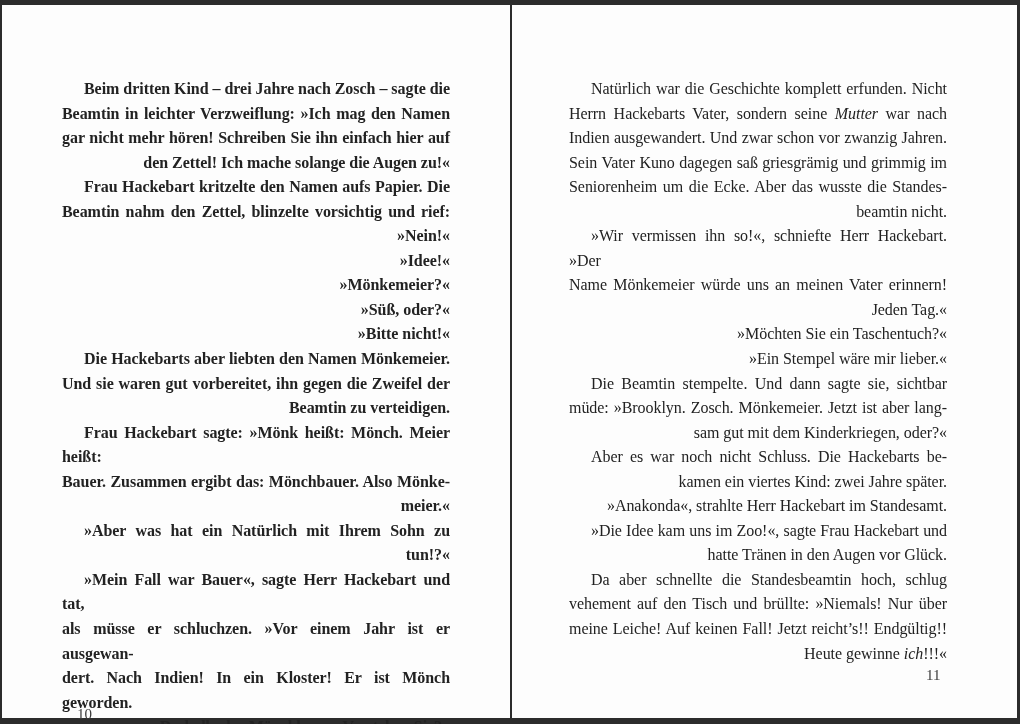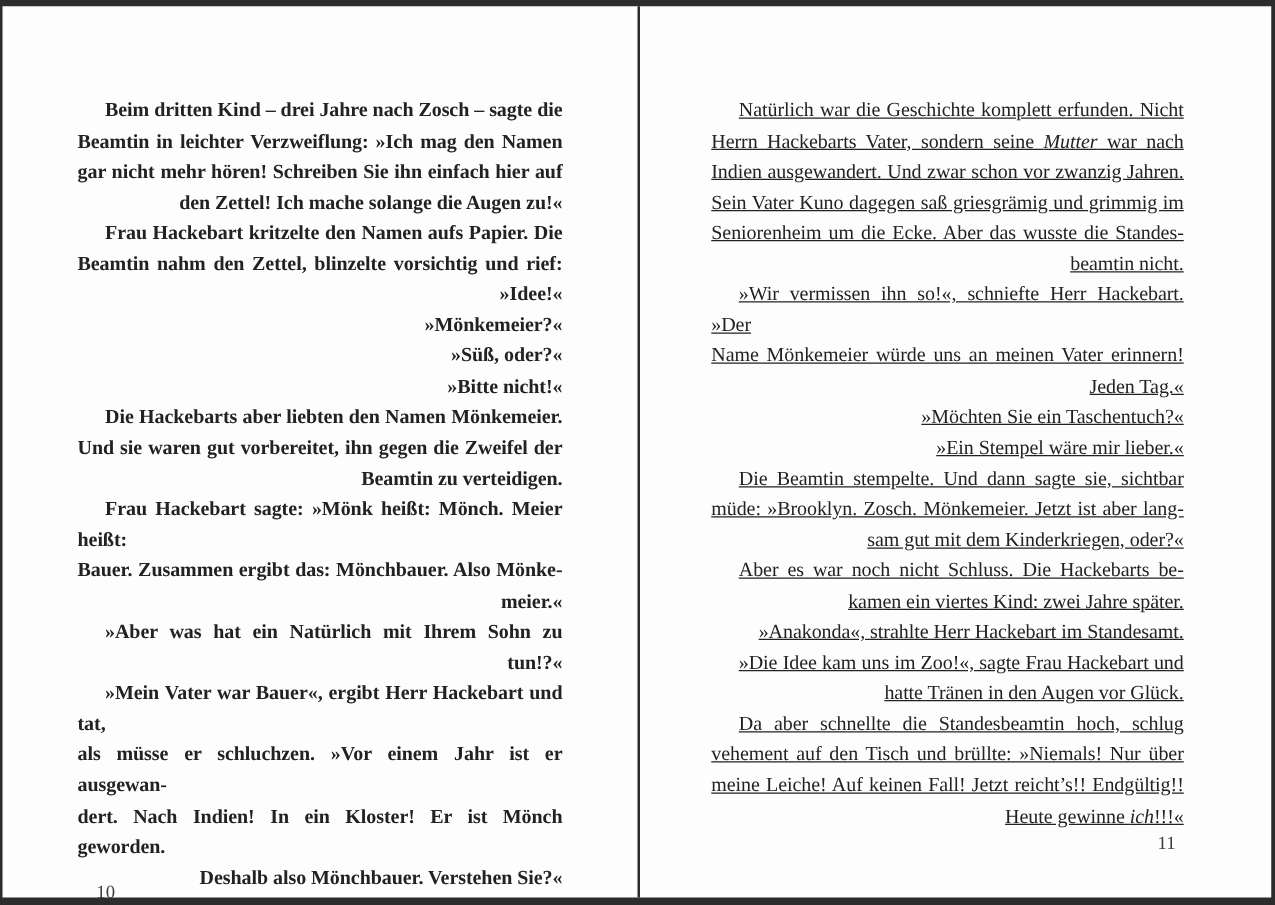--- a/index.html
+++ b/index.html
@@ -26,21 +26,21 @@
   .divider    { left: 510px; top: 5px; width: 2px; height: 713px; }
 
   .text-block {
     position: absolute;
     top: 77px;
     color: var(--ink, #222222);
     font-size: 16px;
     letter-spacing: -0.05px;
   }
   .text-block.left  { left: 62px;  width: 388px; font-weight: bold; }
-  .text-block.right { left: 569px; width: 378px; text-decoration: underline; }
+  .text-block.right { left: 569px; width: 378px; }
 
   .line {
     line-height: 24.55px;
     text-align: right;
     white-space: normal;
   }
   .line.j {
     text-align: justify;
     text-align-last: justify;
   }
@@ -66,33 +66,34 @@
   <div class="edge right"></div>
   <div class="divider"></div>
 
   <div class="text-block left">
       <div class="line j in">Beim dritten Kind – drei Jahre nach Zosch – sagte die</div>
       <div class="line j">Beamtin in leichter Verzweiflung: »Ich mag den Namen</div>
       <div class="line j">gar nicht mehr hören! Schreiben Sie ihn einfach hier auf</div>
       <div class="line">den Zettel! Ich mache solange die Augen zu!«</div>
       <div class="line j in">Frau Hackebart kritzelte den Namen aufs Papier. Die</div>
       <div class="line j">Beamtin nahm den Zettel, blinzelte vorsichtig und rief:</div>
+      <div class="line">»Nein!«</div>
       <div class="line in">»Idee!«</div>
       <div class="line in">»Mönkemeier?«</div>
       <div class="line in">»Süß, oder?«</div>
       <div class="line in">»Bitte nicht!«</div>
       <div class="line j in">Die Hackebarts aber liebten den Namen Mönkemeier.</div>
       <div class="line j">Und sie waren gut vorbereitet, ihn gegen die Zweifel der</div>
       <div class="line">Beamtin zu verteidigen.</div>
       <div class="line j in">Frau Hackebart sagte: »Mönk heißt: Mönch. Meier heißt:</div>
       <div class="line j">Bauer. Zusammen ergibt das: Mönchbauer. Also Mönke-</div>
       <div class="line">meier.«</div>
       <div class="line j in">»Aber was hat ein Natürlich mit Ihrem Sohn zu</div>
       <div class="line">tun!?«</div>
-      <div class="line j in">»Mein Vater war Bauer«, ergibt Herr Hackebart und tat,</div>
+      <div class="line j in">»Mein Fall war Bauer«, sagte Herr Hackebart und tat,</div>
       <div class="line j">als müsse er schluchzen. »Vor einem Jahr ist er ausgewan-</div>
       <div class="line j">dert. Nach Indien! In ein Kloster! Er ist Mönch geworden.</div>
       <div class="line">Deshalb also Mönchbauer. Verstehen Sie?«</div>
     </div>
 
   <div class="text-block right">
       <div class="line j in">Natürlich war die Geschichte komplett erfunden. Nicht</div>
       <div class="line j">Herrn Hackebarts Vater, sondern seine <em>Mutter</em> war nach</div>
       <div class="line j">Indien ausgewandert. Und zwar schon vor zwanzig Jahren.</div>
       <div class="line j">Sein Vater Kuno dagegen saß griesgrämig und grimmig im</div>

